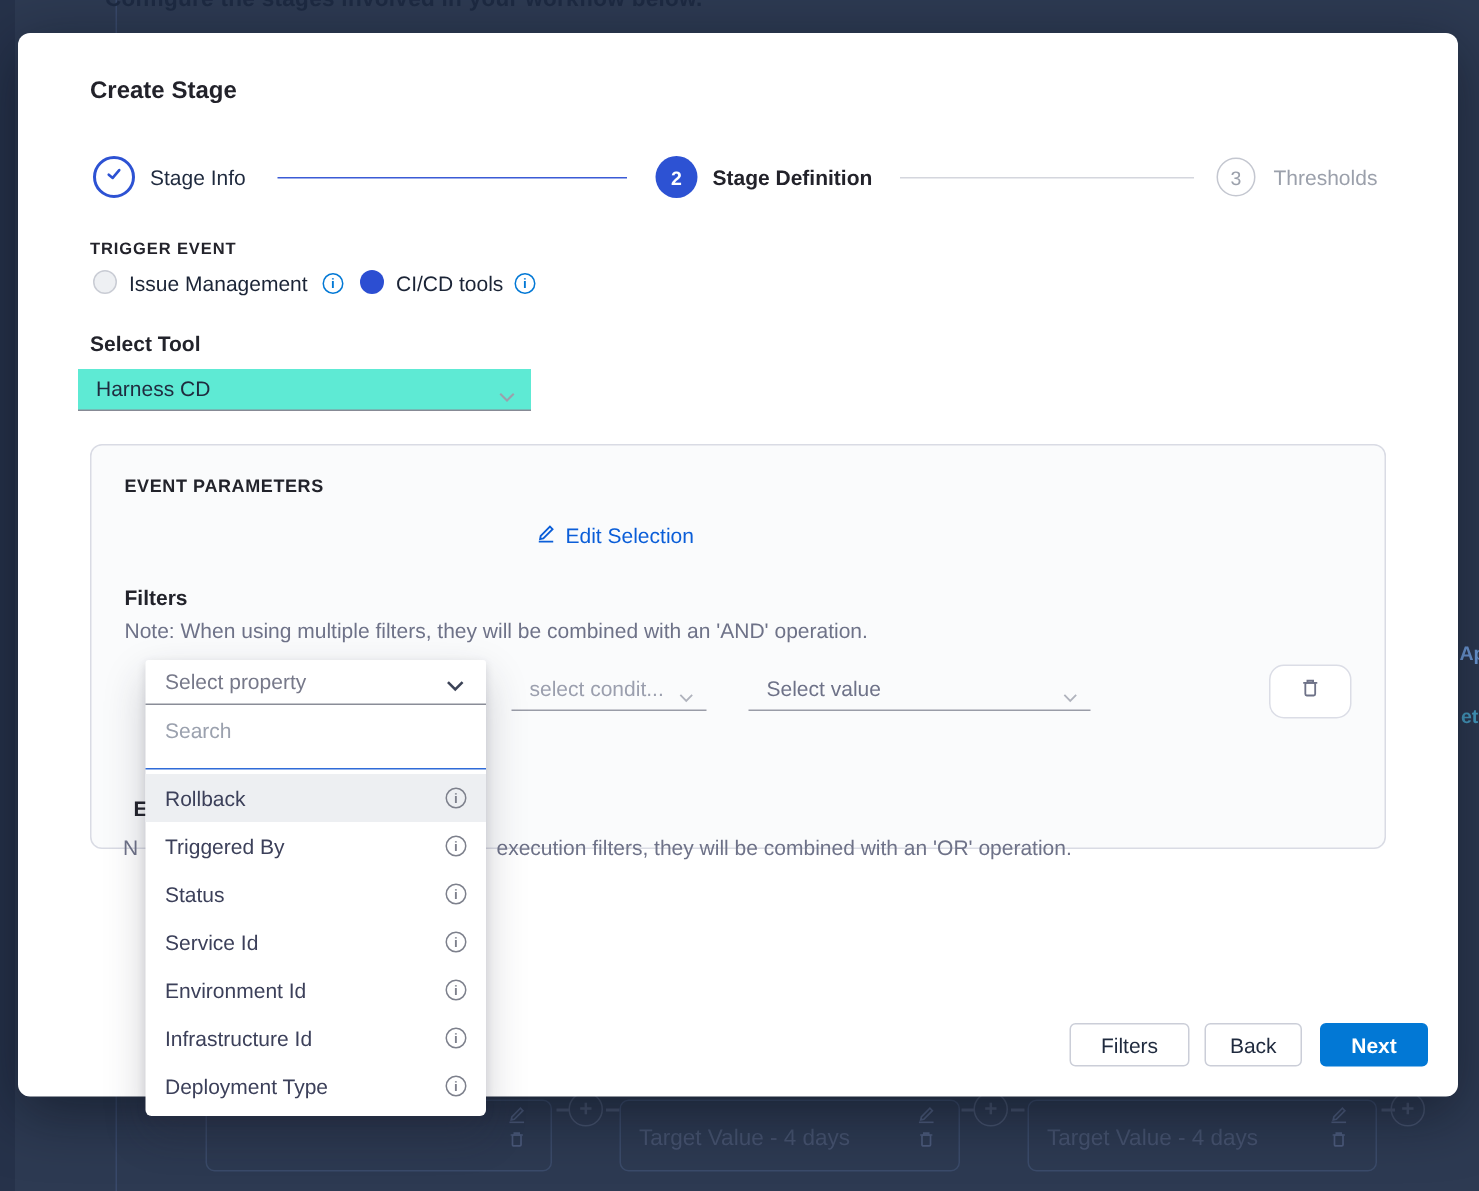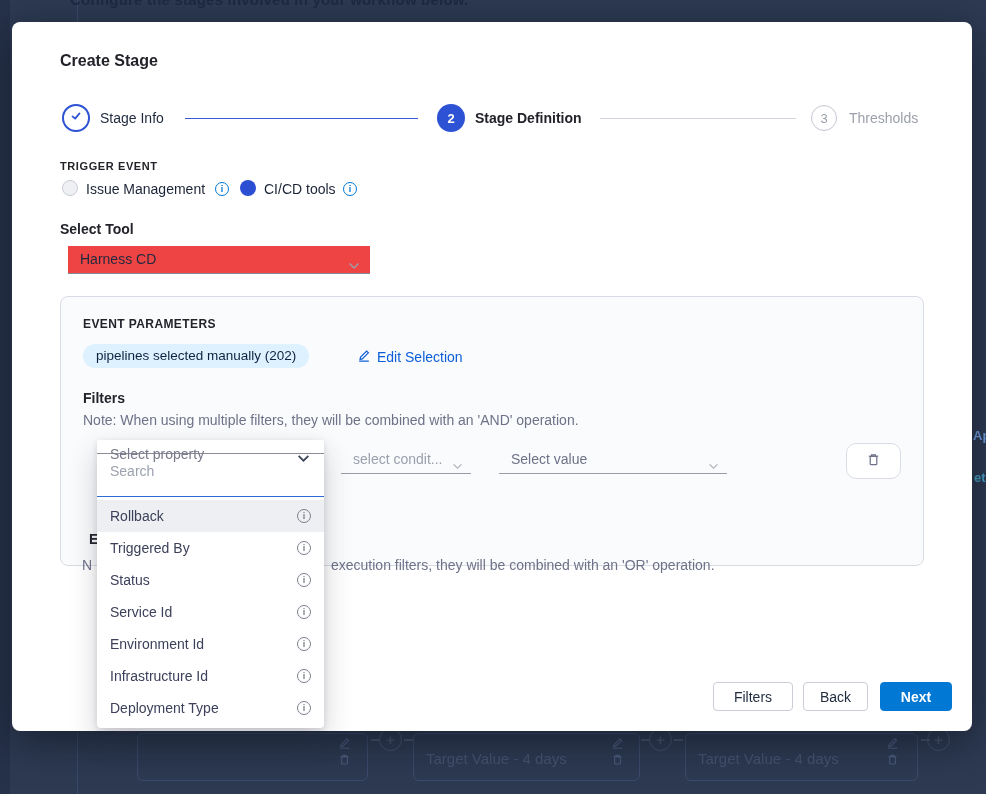--- a/index.html
+++ b/index.html
@@ -51,21 +51,21 @@
   .radio-label { position:absolute; top:159px; font-size:14px; color:#1b2436; white-space:nowrap; }
   .radio-label-1 { left:74px; } .radio-label-2 { left:252px; }
   .info { display:inline-flex; width:14px; height:14px; border-radius:50%; align-items:center; justify-content:center;
     font-size:9px; font-weight:700; font-style:normal; }
   .info::before { content:"i"; }
   .info-blue { position:absolute; top:160px; border:1.4px solid #0278d5; color:#0278d5; }
   .info-1 { left:203px; } .info-2 { left:331px; }
 
   
   .select-tool-label { position:absolute; left:48px; top:199px; font-size:14px; font-weight:700; color:#22232b; }
-  .tool-select { position:absolute; left:56px; top:224px; width:302px; height:28px; border-bottom:1px solid #878a95; background:#ef4444; }
+  .tool-select { position:absolute; left:40px; top:224px; width:302px; height:28px; border-bottom:1px solid #878a95; background:#5eead4; }
   .tool-select .val { position:absolute; left:12px; top:5px; font-size:14px; color:#1f2a3e; }
   .sel-chevron { position:absolute; right:10px; top:10px; color:#9ba0ab; }
 
   
   .panel { position:absolute; left:48px; top:274px; width:864px; height:270px; background:#fafbfc;
     border:1px solid #d9dbe4; border-radius:8px; }
   .panel-title { position:absolute; left:22px; top:20px; font-size:12px; font-weight:700; letter-spacing:.4px; color:#22232b; }
   .chip { position:absolute; left:22px; top:47px; height:24px; line-height:24px; padding:0 13px; border-radius:12px;
     background:#def1ff; font-size:13.5px; color:#0c2340; white-space:nowrap; }
   .edit-link { position:absolute; left:296px; top:51px; display:flex; align-items:center; gap:6px;
@@ -91,21 +91,21 @@
   .btn { position:absolute; top:660px; height:29px; border-radius:4px; font-size:14px; display:flex;
     align-items:center; justify-content:center; cursor:pointer; font-family:inherit; }
   .btn-ghost { background:#fff; border:1px solid #cbced8; color:#1f2a3e; }
   .btn-cancel { left:701px; width:80px; }
   .btn-back { left:791px; width:65px; }
   .btn-next { left:868px; width:72px; background:#0278d5; border:1px solid #0278d5; color:#fff; font-weight:600; }
 
   
   .popover { position:absolute; left:97px; top:440px; width:227px; background:#fff; z-index:40;
     box-shadow:0 2px 6px rgba(40,41,61,.14), 0 12px 28px rgba(40,41,61,.22); border-radius:2px 2px 4px 4px; }
-  .prop-control { position:relative; height:14px; border-bottom:1px solid #8a8d98; }
+  .prop-control { position:relative; height:30px; border-bottom:1px solid #8a8d98; }
   .prop-control .ph { position:absolute; left:13px; top:6px; font-size:14px; color:#77798a; }
   .prop-chevron { position:absolute; right:14px; top:9px; color:#3c4357; }
   .search-row { position:relative; height:43px; border-bottom:1.5px solid #2f6bd8; }
   .search-row input { position:absolute; left:13px; top:9px; width:190px; border:0; outline:none;
     font-size:14px; font-family:inherit; color:#3c405a; background:transparent; }
   .search-row input::placeholder { color:#9ba1ae; }
   .dd-list { padding:3px 0 4px 0; }
   .dd-item { position:relative; height:32px; display:flex; align-items:center; padding-left:13px;
     font-size:14px; color:#3c405a; cursor:pointer; }
   .dd-item.hover { background:#edeff2; }
@@ -214,21 +214,20 @@
     <div class="select-tool-label">Select Tool</div>
     <div class="tool-select">
       <span class="val">Harness CD</span>
       <span class="sel-chevron"><svg width="12" height="8" viewBox="0 0 12 8" fill="none" stroke="currentColor" stroke-width="1.4">
             <path d="M1.5 1.5 L6 6 L10.5 1.5"></path>
           </svg></span>
     </div>
 
     <div class="panel">
       <div class="panel-title">EVENT PARAMETERS</div>
-      <div class="chip">pipelines selected manually (202)</div>
       <div class="edit-link">
         <span><svg width="14" height="14" viewBox="0 0 16 16" fill="none" stroke="currentColor" stroke-width="1.4">
               <path d="M4 10.5 L11 3.5 L13 5.5 L6 12.5 L3.5 13 Z"></path>
               <line x1="2.5" y1="15" x2="13.5" y2="15"></line>
             </svg></span>
         <span>Edit Selection</span>
       </div>
       <div class="filters-title">Filters</div>
       <div class="filters-note">Note: When using multiple filters, they will be combined with an 'AND' operation.</div>
 

